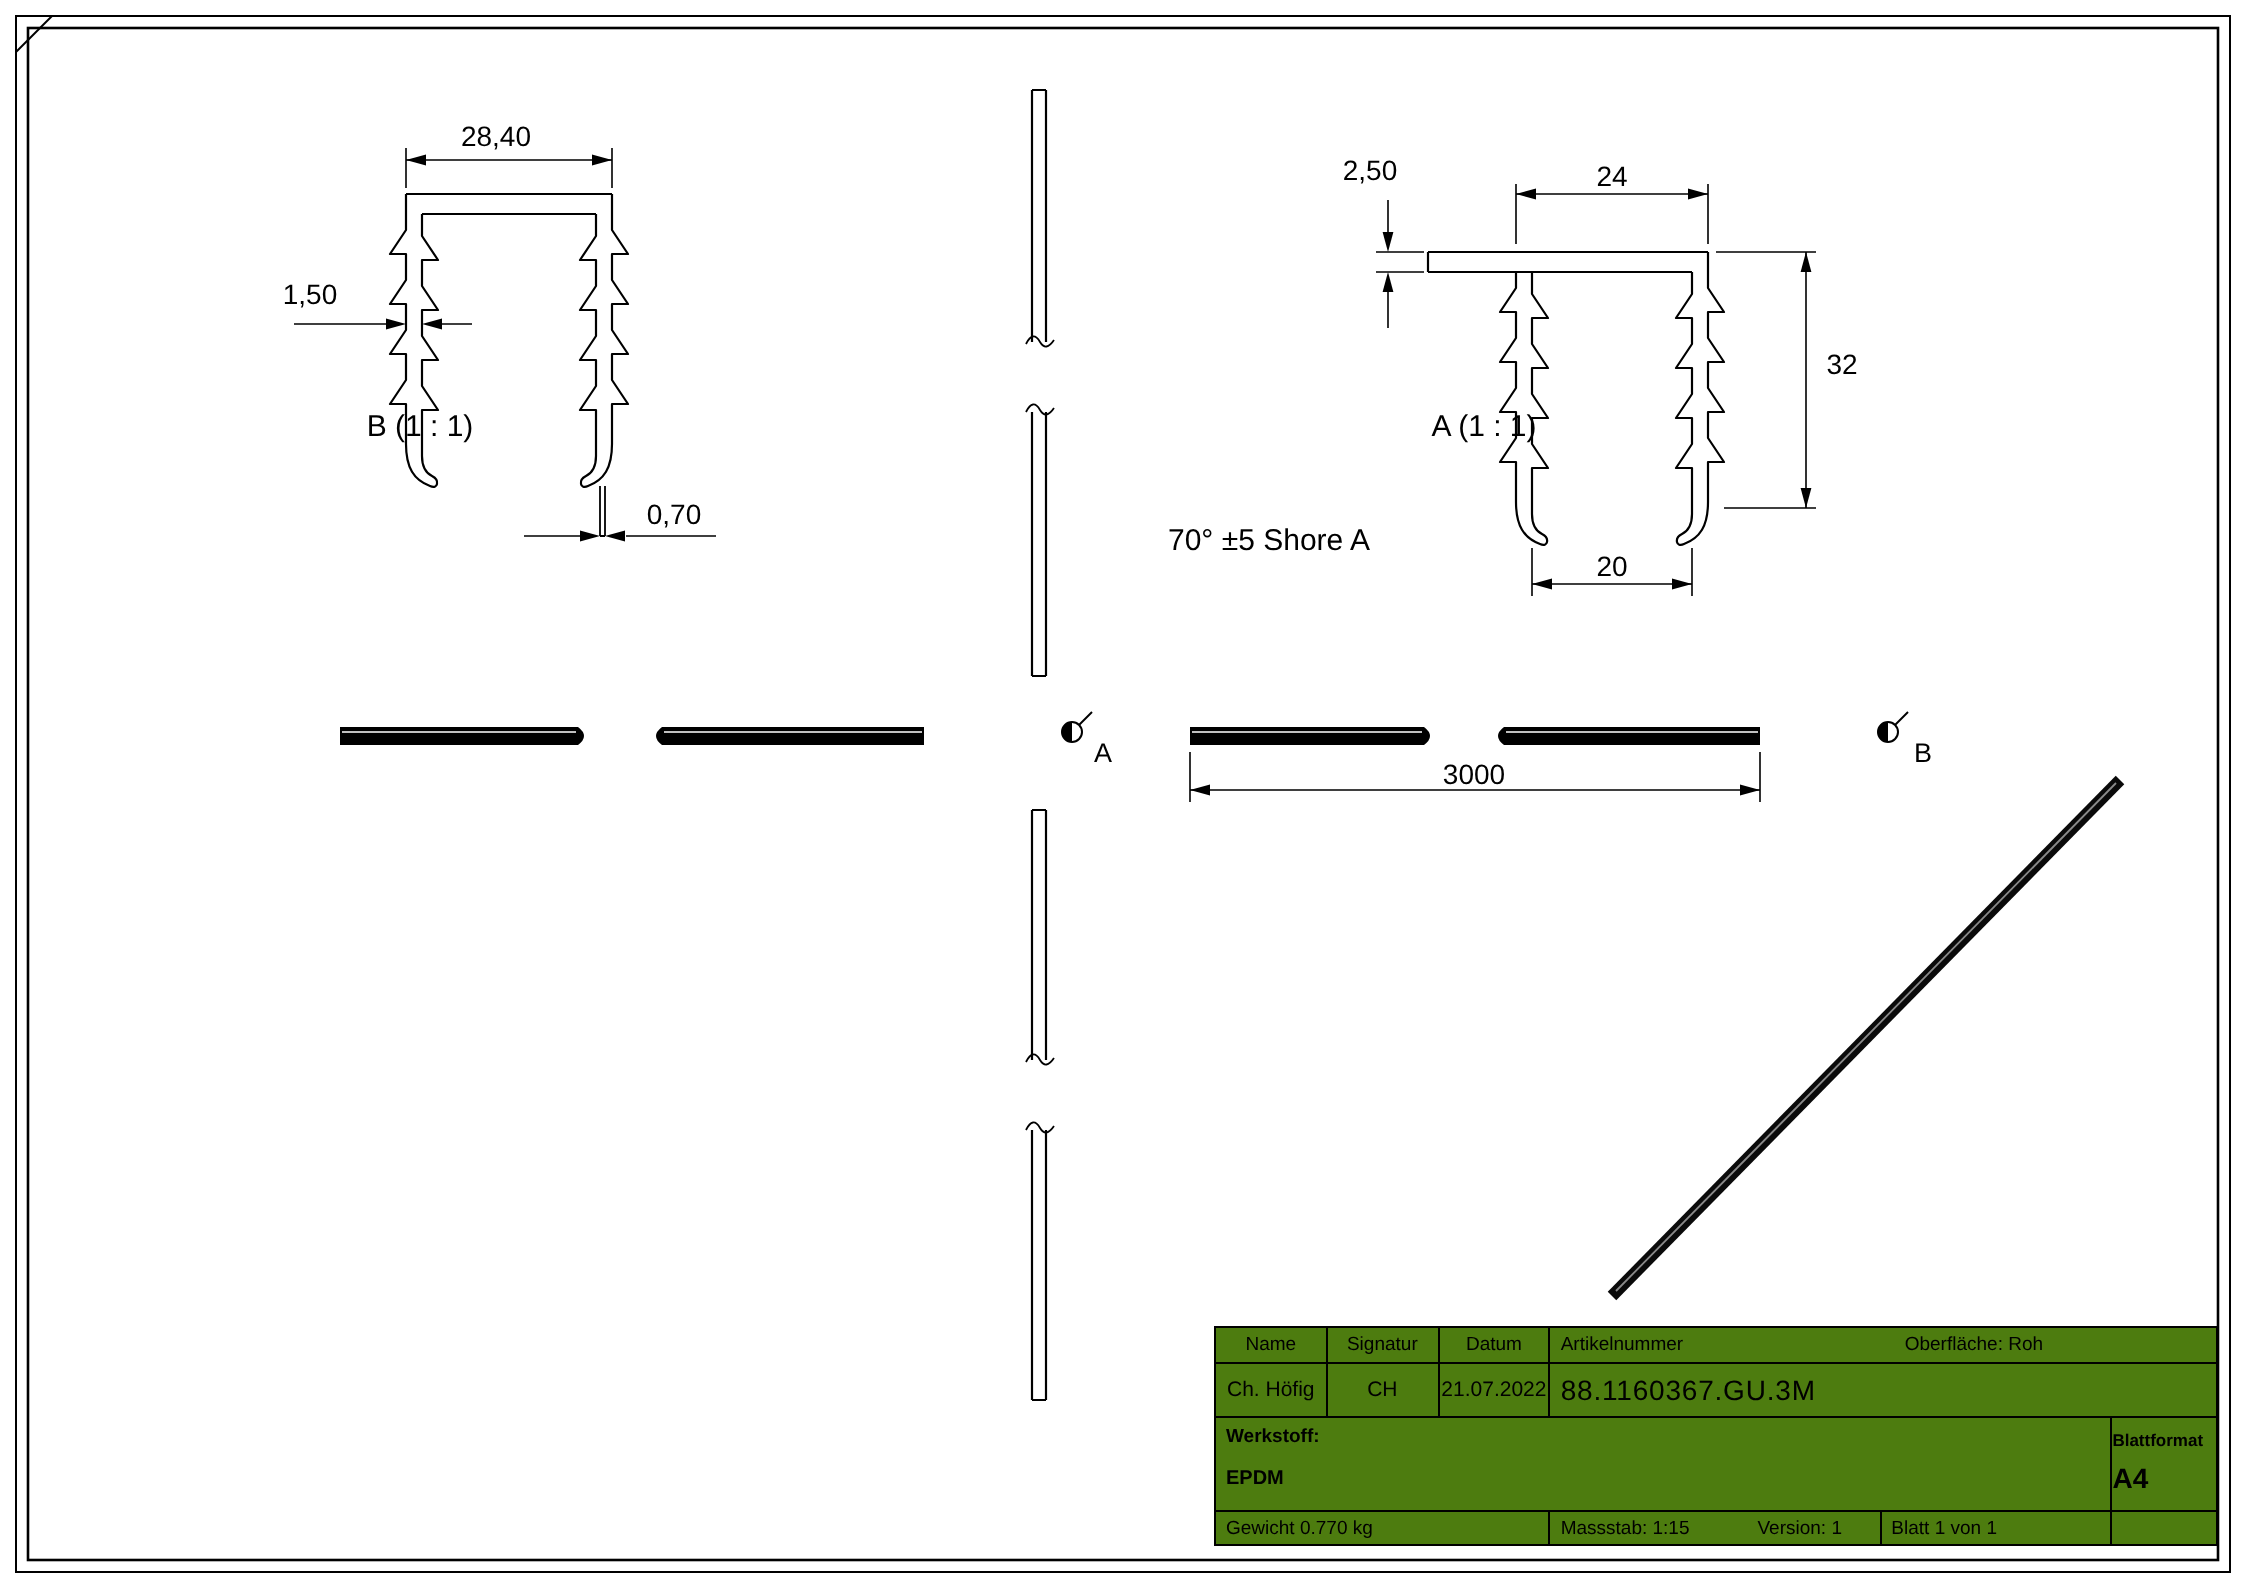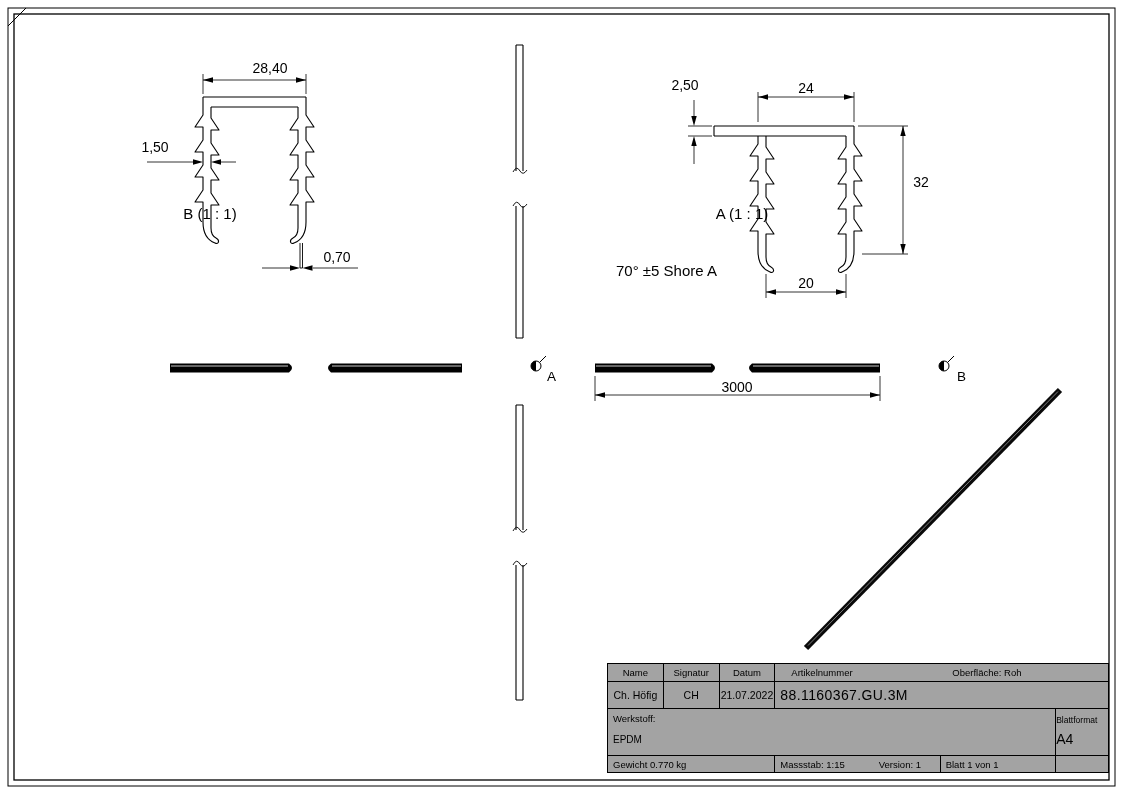--- a/index.html
+++ b/index.html
@@ -5,27 +5,27 @@
   * { margin:0; padding:0; box-sizing:border-box; }
   html,body { width:1123px; height:794px; background:#fff; }
   body { position:relative; overflow:hidden; font-family:"Liberation Sans", sans-serif; color:#000; }
   svg.draw { position:absolute; left:0; top:0; }
   .t { position:absolute; color:#000; white-space:nowrap; }
   .dim { font-size:14px; text-align:center; width:80px; }
   .lbl { font-size:15px; text-align:center; }
   .note { font-size:15px; }
   .sec { font-size:13.5px; }
   
-  .tblock { position:absolute; left:607px; top:663px; width:502px; height:110px; border:1px solid #000; background:#a3a3a3; font-size:10px; }
+  .tblock { position:absolute; left:607px; top:663px; width:502px; height:110px; border:1px solid #000; background:#4d7c0f; font-size:10px; }
   .trow { display:flex; width:100%; }
   .tcell { border-right:1px solid #000; display:flex; align-items:center; justify-content:center; position:relative; overflow:hidden; }
   .tcell.last { border-right:none; }
   .r1 { height:18px; border-bottom:1px solid #000; font-size:9.5px; }
   .r2 { height:27px; border-bottom:1px solid #000; font-size:10.5px; }
-  .r3 { height:47px; border-bottom:1px solid #000; }
+  .r3 { height:47px; border-bottom:1px solid #000;font-weight:bold; }
   .r4 { height:16px; font-size:9.5px; }
   .artnum { font-size:14px; letter-spacing:0.4px; justify-content:flex-start; padding-left:5px; }
   .leftpad { justify-content:flex-start; padding-left:5px; }
   .abspan { position:absolute; white-space:nowrap; }
 </style>
 </head>
 <body>
 
 <svg class="draw" width="1123" height="794" viewBox="0 0 1123 794">
 
@@ -127,43 +127,43 @@
     <path d="M 944,361 A 5,5 0 0 0 944,371 Z" fill="#000"></path>
     <path d="M 947.5,362.5 L 954,356" stroke="#000" stroke-width="1" fill="none"></path>
   </g>
 
   <g>
     <path d="M 806,648 L 1060,390" stroke="#0a0a0a" stroke-width="6" fill="none"></path>
     <path d="M 808,645.5 L 1058,391.5" stroke="#8a8a8a" stroke-width="0.9" fill="none"></path>
   </g>
 </svg>
 
-<div class="t dim" style="left:230px;top:60px;">28,40</div>
+<div class="t dim" style="left:208px;top:60px;">28,40</div>
 <div class="t dim" style="left:130px;top:139px;width:50px;">1,50</div>
 <div class="t dim" style="left:312px;top:249px;width:50px;">0,70</div>
 <div class="t lbl" style="left:168px;top:205px;width:84px;">B (1 : 1)</div>
 
 <div class="t dim" style="left:660px;top:77px;width:50px;">2,50</div>
 <div class="t dim" style="left:786px;top:80px;width:40px;">24</div>
 <div class="t dim" style="left:906px;top:174px;width:30px;text-align:center;">32</div>
 <div class="t dim" style="left:786px;top:275px;width:40px;">20</div>
 <div class="t lbl" style="left:700px;top:205px;width:84px;">A (1 : 1)</div>
-<div class="t note" style="left:616px;top:262px;text-align:right;">70° ±5 Shore A</div>
+<div class="t note" style="left:584px;top:262px;text-align:right;">70° ±5 Shore A</div>
 
 <div class="t dim" style="left:707px;top:379px;width:60px;">3000</div>
 <div class="t sec" style="left:547px;top:369px;">A</div>
 <div class="t sec" style="left:957px;top:369px;">B</div>
 
 <div class="tblock">
   <div class="trow r1">
     <div class="tcell" style="width:56px;">Name</div>
     <div class="tcell" style="width:56px;">Signatur</div>
     <div class="tcell" style="width:56px;">Datum</div>
     <div class="tcell last" style="width:334px;">
-      <span class="abspan" style="left:16px;top:3px;">Artikelnummer</span>
+      <span class="abspan" style="left:5px;top:3px;">Artikelnummer</span>
       <span class="abspan" style="left:177px;top:3px;">Oberfläche:  Roh</span>
     </div>
   </div>
   <div class="trow r2">
     <div class="tcell" style="width:56px;text-align:right;">Ch. Höfig</div>
     <div class="tcell" style="width:56px;">CH</div>
     <div class="tcell" style="width:56px;">21.07.2022</div>
     <div class="tcell last artnum" style="width:334px;">88.1160367.GU.3M</div>
   </div>
   <div class="trow r3">

